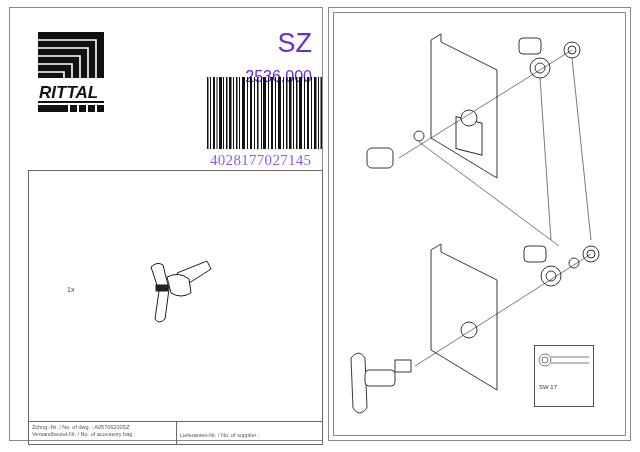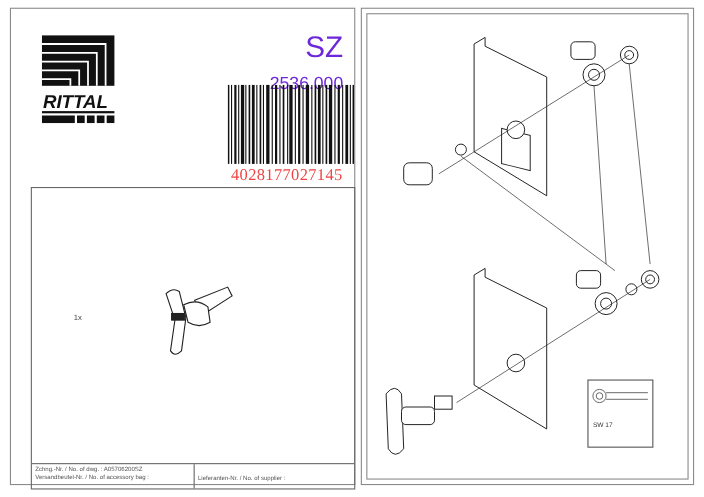--- a/index.html
+++ b/index.html
@@ -6,21 +6,21 @@
   body{width:640px;height:452px;position:relative;overflow:hidden;font-family:"Liberation Sans",sans-serif;color:#222;}
   .panel{position:absolute;border:1px solid #8a8a8a;background:#fff;box-sizing:border-box;}
   #left{left:9px;top:7px;width:314px;height:434px;}
   #right{left:328px;top:7px;width:303px;height:434px;}
   #right-inner{position:absolute;left:4px;top:4px;right:4px;bottom:4px;border:1px solid #8a8a8a;}
   .logo{position:absolute;left:28px;top:24px;width:68px;}
   .code{position:absolute;right:10px;text-align:right;color:#6d28d9;}
   #code-main{top:20px;font-size:27px;}
   #code-num{top:60px;font-size:16px;}
   #barcode{position:absolute;left:197px;top:69px;width:115px;height:72px;}
-  #ean{position:absolute;left:200px;top:144px;font-family:"Liberation Serif",serif;font-size:15px;color:#ef4444;letter-spacing:0.3px;}
+  #ean{position:absolute;left:200px;top:144px;font-family:"Liberation Serif",serif;font-size:15px;color:#8b5cf6;letter-spacing:0.3px;}
   #detail{position:absolute;left:18px;top:162px;width:295px;height:275px;border:1px solid #666;box-sizing:border-box;}
   #qty{position:absolute;left:38px;top:115px;font-size:7px;color:#444;}
   #foot{position:absolute;left:0;right:0;bottom:0;height:22px;border-top:1px solid #666;font-size:5.5px;color:#555;}
   #foot .c1{position:absolute;left:3px;top:2px;line-height:7px;}
   #foot .div{position:absolute;left:147px;top:0;bottom:0;border-left:1px solid #666;}
   #foot .c2{position:absolute;left:151px;top:10px;}
   #sw{position:absolute;left:205px;top:337px;width:58px;height:60px;border:1px solid #555;}
   #sw-label{position:absolute;left:4px;top:38px;font-size:6px;color:#333;}
 </style>
 </head>

